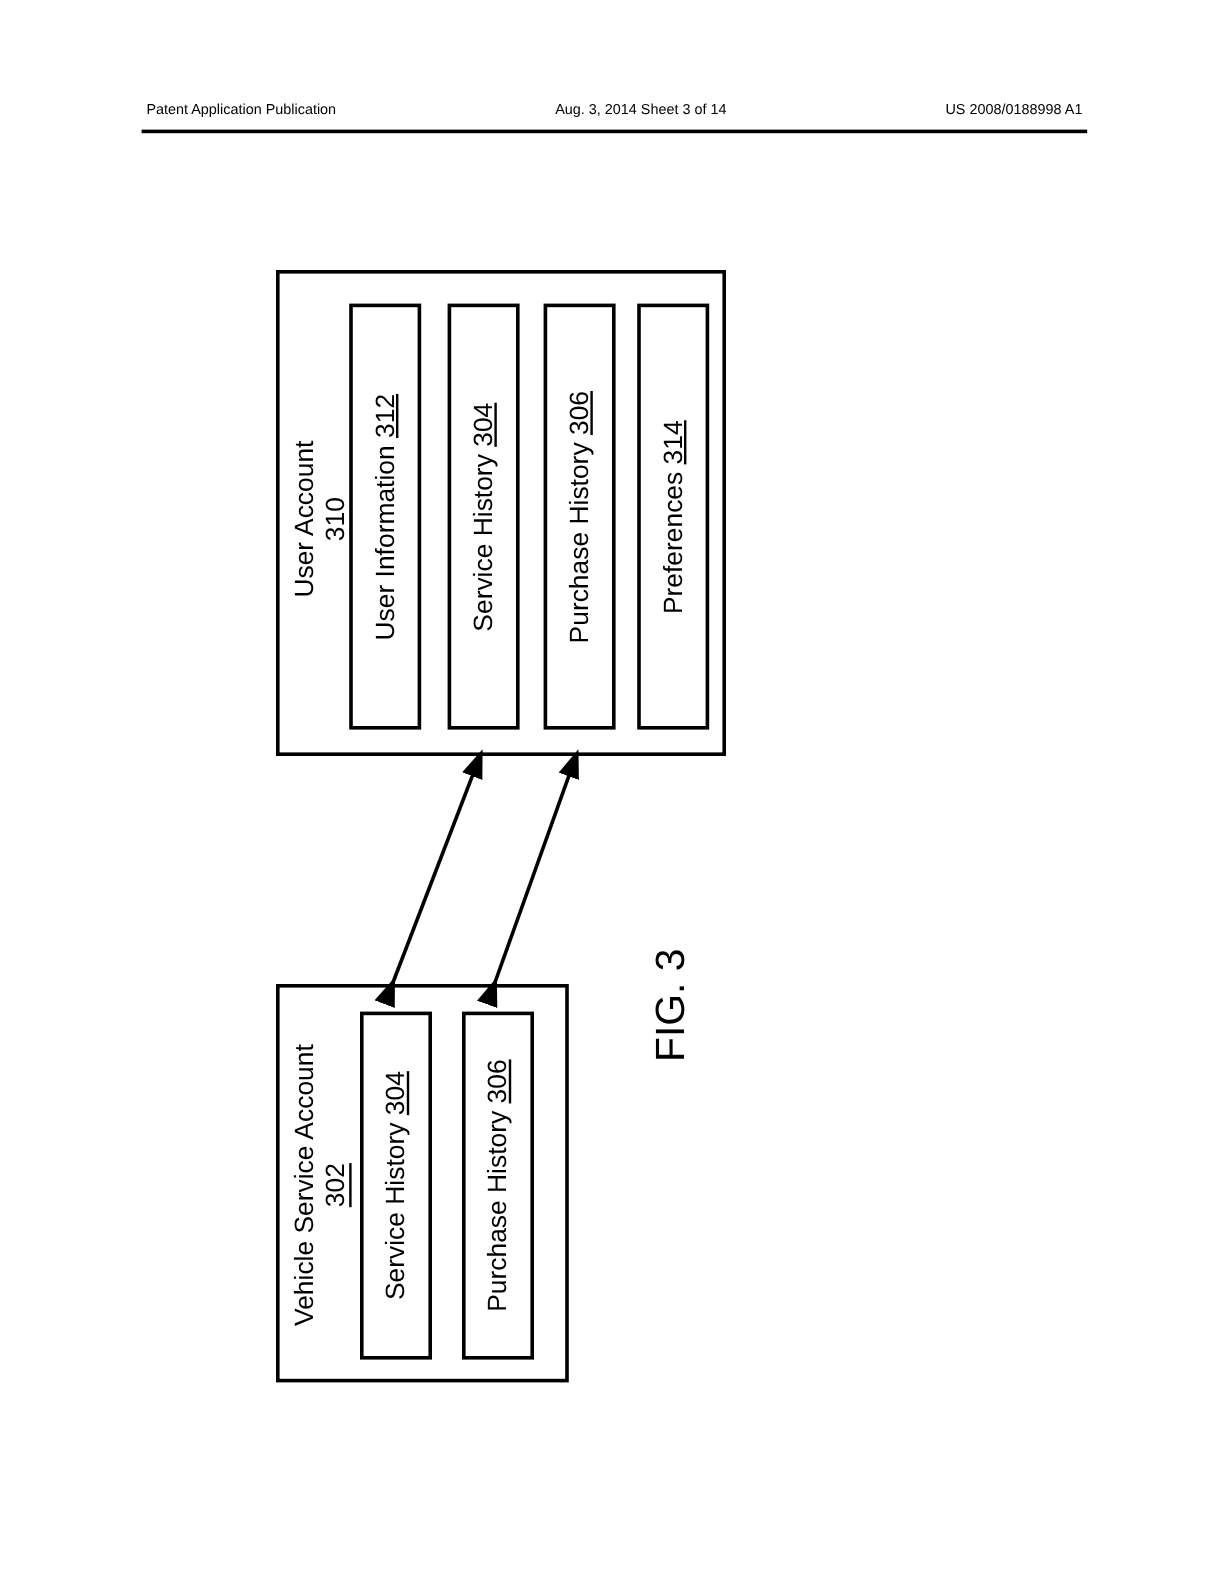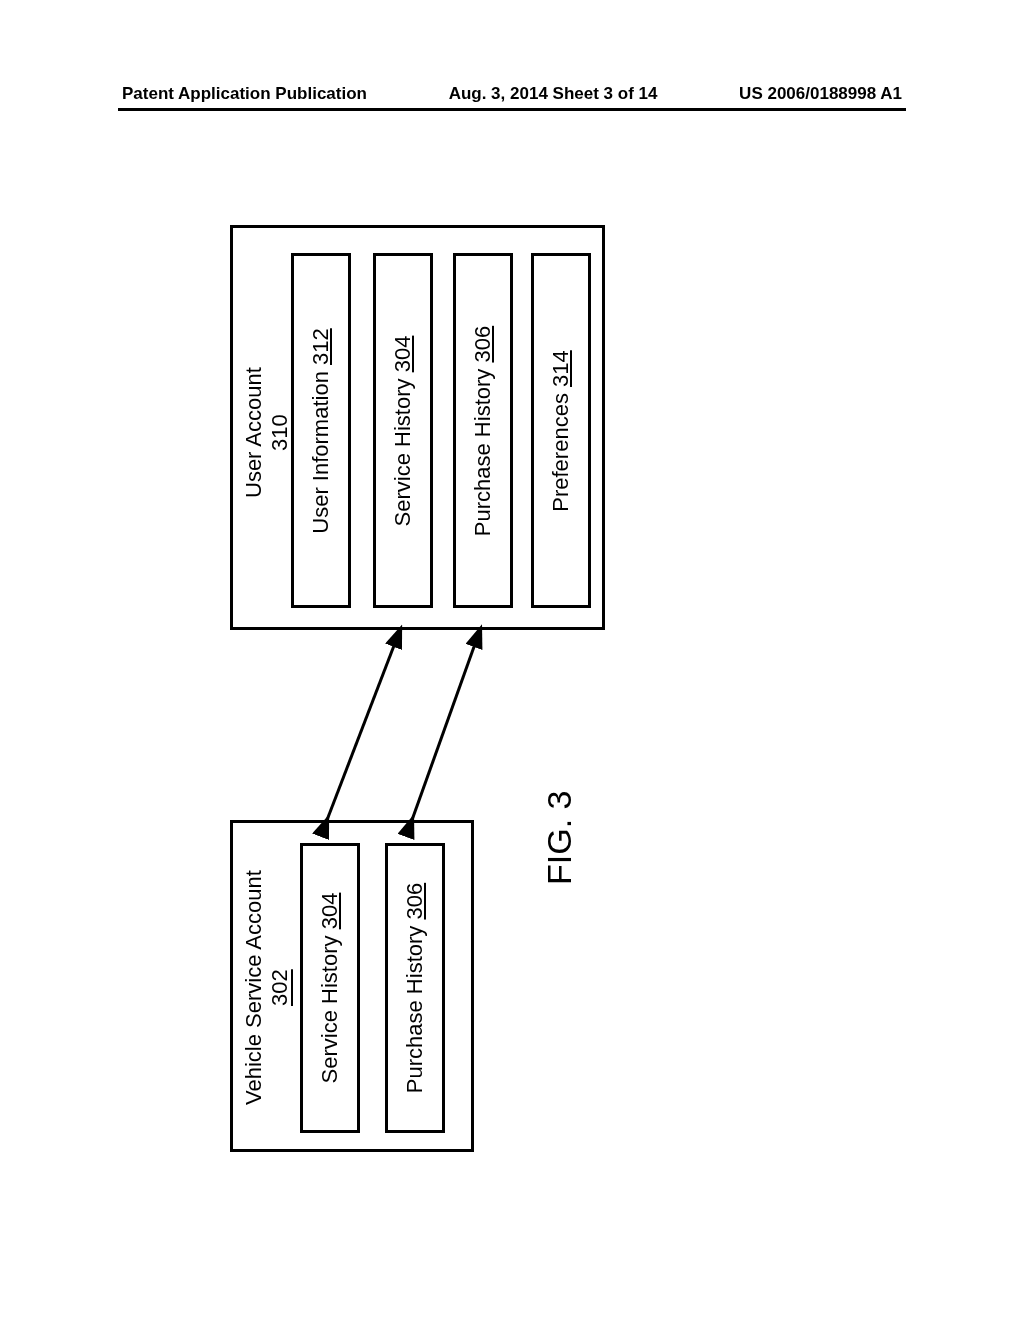--- a/index.html
+++ b/index.html
@@ -18,22 +18,22 @@
     height: 1320px;
   }
   .header {
     position: absolute;
     top: 84px;
     left: 122px;
     right: 122px;
     display: flex;
     justify-content: space-between;
     align-items: baseline;
-    font-size: 17px;
-    font-weight: bold;
+    font-size: 12px;
+    font-weight: normal;
   }
   .header-rule {
     position: absolute;
     top: 108px;
     left: 118px;
     right: 118px;
     height: 0;
     border-top: 3px solid #000;
   }
   .figure-caption {
@@ -100,21 +100,21 @@
   }
 </style>
 </head>
 <body>
 
 <div class="page">
 
   <div class="header">
     <span>Patent Application Publication</span>
     <span>Aug. 3, 2014  Sheet 3 of 14</span>
-    <span>US 2006/0188998 A1</span>
+    <span>US 2008/0188998 A1</span>
   </div>
   <div class="header-rule"></div>
 
   <div class="diagram">
 
     <div class="box ua-container">
       <div class="box-title ua-title">
         <span>
           <span>User Account</span><br>
           <span class="ref">310</span>

